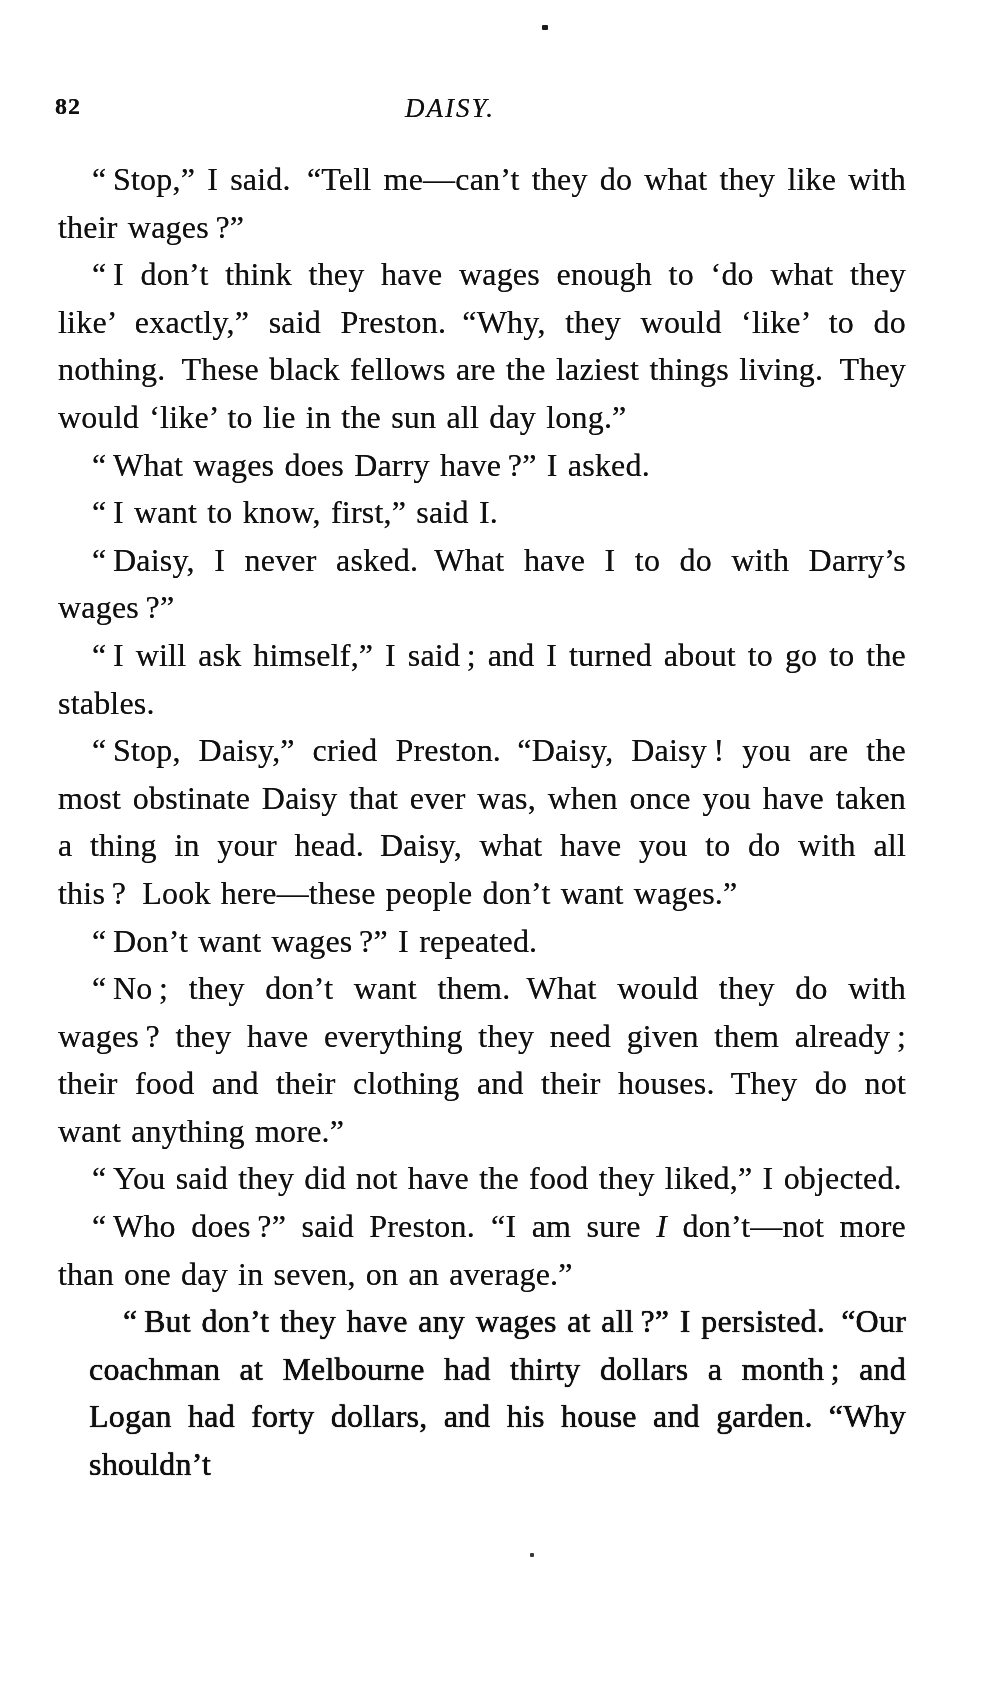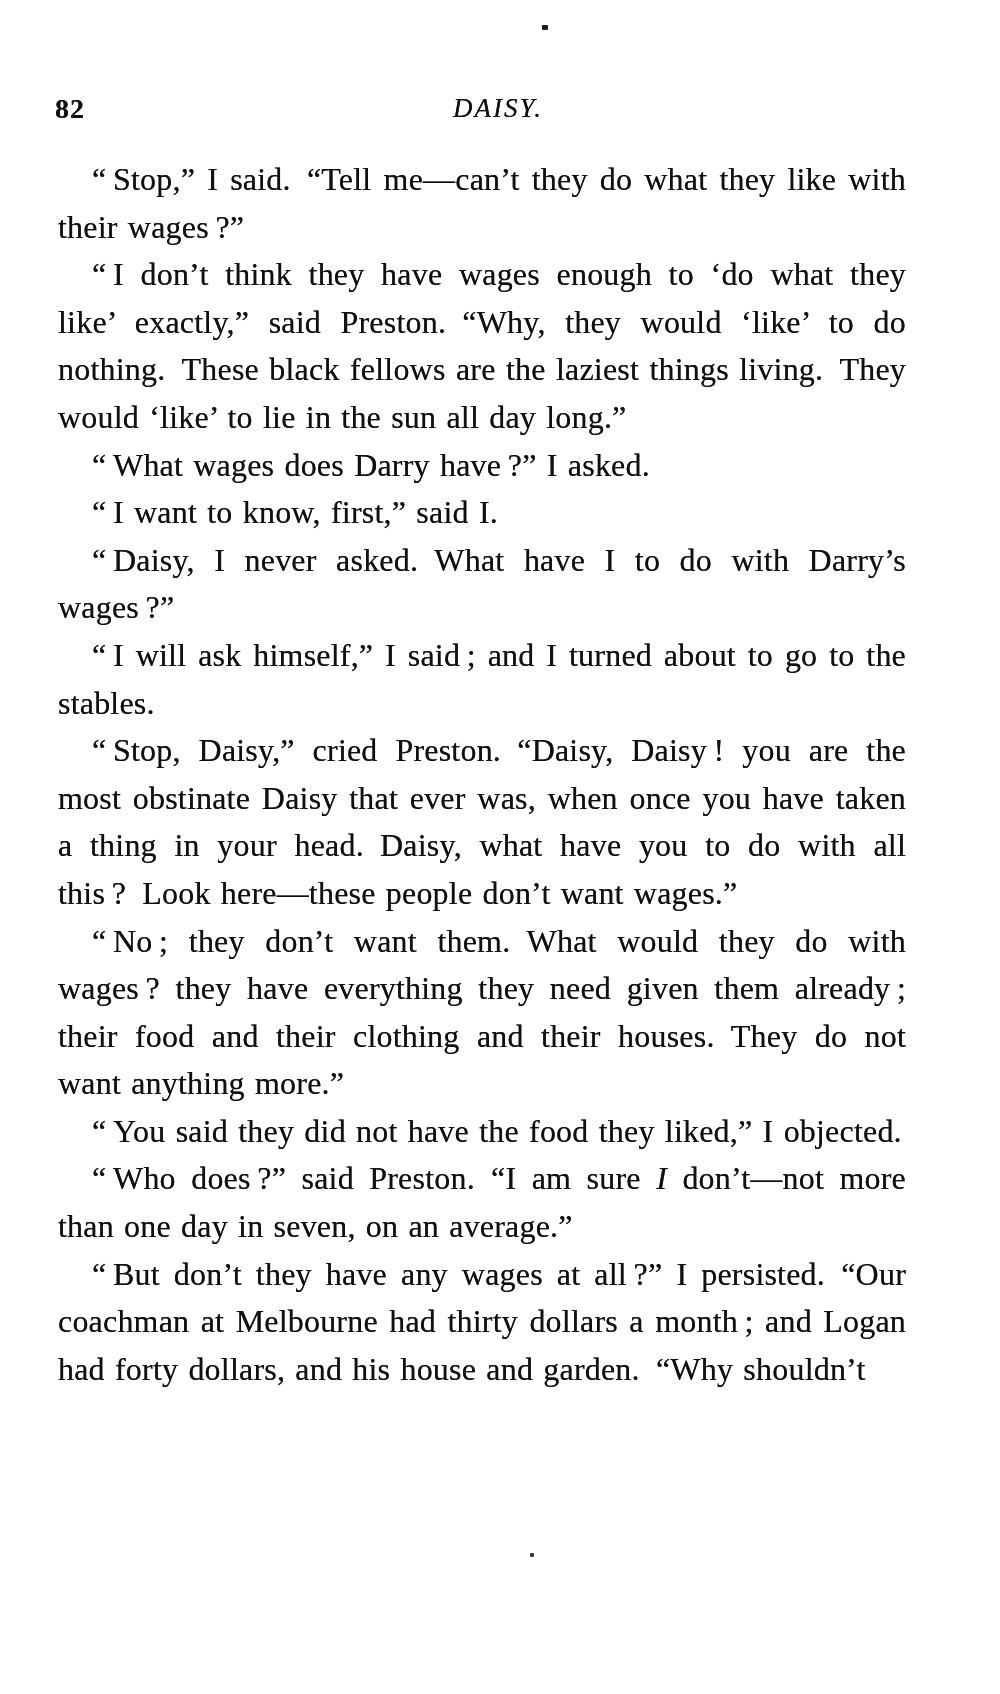--- a/index.html
+++ b/index.html
@@ -17,36 +17,35 @@
     position: absolute;
     top: 93px;
     left: 0;
     width: 1000px;
     height: 40px;
   }
   .page-number {
     position: absolute;
     left: 55px;
     top: 0;
-    font-size: 28px;
+    font-size: 24px;
     font-weight: bold;
     letter-spacing: 1px;
     text-shadow: 0 0 0.6px rgba(0,0,0,0.8);
   }
   .running-title {
     position: absolute;
     left: 0;
     top: 0;
     width: 900px;
     text-align: center;
     font-style: italic;
     font-size: 27px;
     letter-spacing: 2px;
     text-shadow: 0 0 0.6px rgba(0,0,0,0.8);
-    padding-left: 48px;
   }
   .text-body {
     position: absolute;
     top: 156px;
     left: 58px;
     width: 848px;
     font-size: 32px;
     line-height: 47.6px;
     text-align: justify;
     word-spacing: 2px;
@@ -84,20 +83,21 @@
   </div>
 
   <div class="text-body">
       <p><span>“ Stop,” I said. “Tell me—can’t they do what they like with their wages ?”</span></p>
       <p><span>“ I don’t think they have wages enough to ‘do what they like’ exactly,” said Preston. “Why, they would ‘like’ to do nothing. These black fellows are the laziest things living. They would ‘like’ to lie in the sun all day long.”</span></p>
       <p><span>“ What wages does Darry have ?” I asked.</span></p>
       <p><span>“ I want to know, first,” said I.</span></p>
       <p><span>“ Daisy, I never asked. What have I to do with Darry’s wages ?”</span></p>
       <p><span>“ I will ask himself,” I said ; and I turned about to go to the stables.</span></p>
       <p><span>“ Stop, Daisy,” cried Preston. “Daisy, Daisy ! you are the most obstinate Daisy that ever was, when once you have taken a thing in your head. Daisy, what have you to do with all this ? Look here—these people don’t want wages.”</span></p>
+      <p><span>“ Don’t want wages ?” I repeated.</span></p>
       <p><span>“ No ; they don’t want them. What would they do with wages ? they have everything they need given them already ; their food and their clothing and their houses. They do not want anything more.”</span></p>
       <p><span>“ You said they did not have the food they liked,” I objected.</span></p>
       <p><span>“ Who does ?” said Preston. “I am sure </span><span class="italic">I</span><span> don’t—not more than one day in seven, on an average.”</span></p>
       <p><span>“ But don’t they have any wages at all ?” I persisted. “Our coachman at Melbourne had thirty dollars a month ; and Logan had forty dollars, and his house and garden. “Why shouldn’t</span></p>
     </div>
 
   <span class="speck speck-mid"></span>
 
 </div>
 

